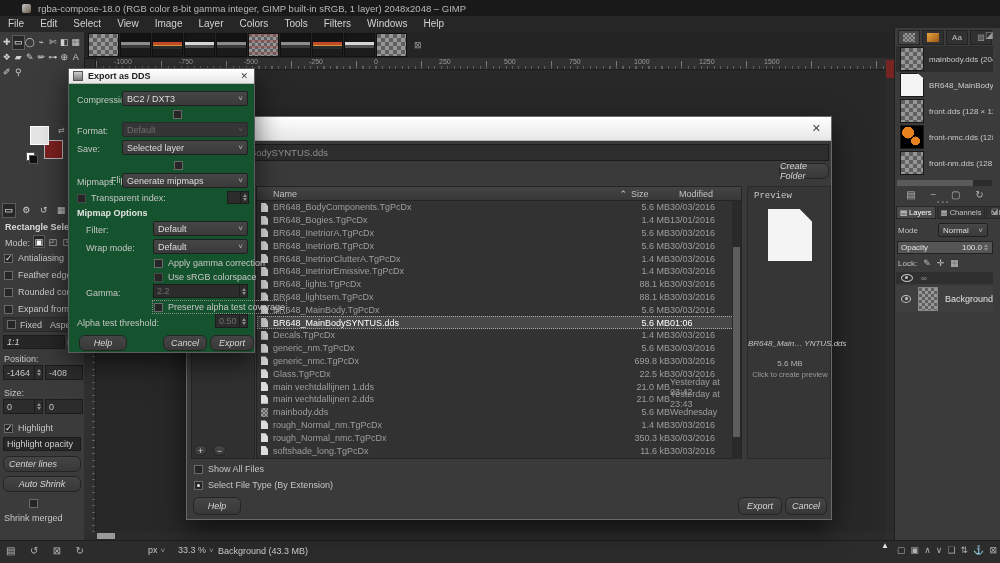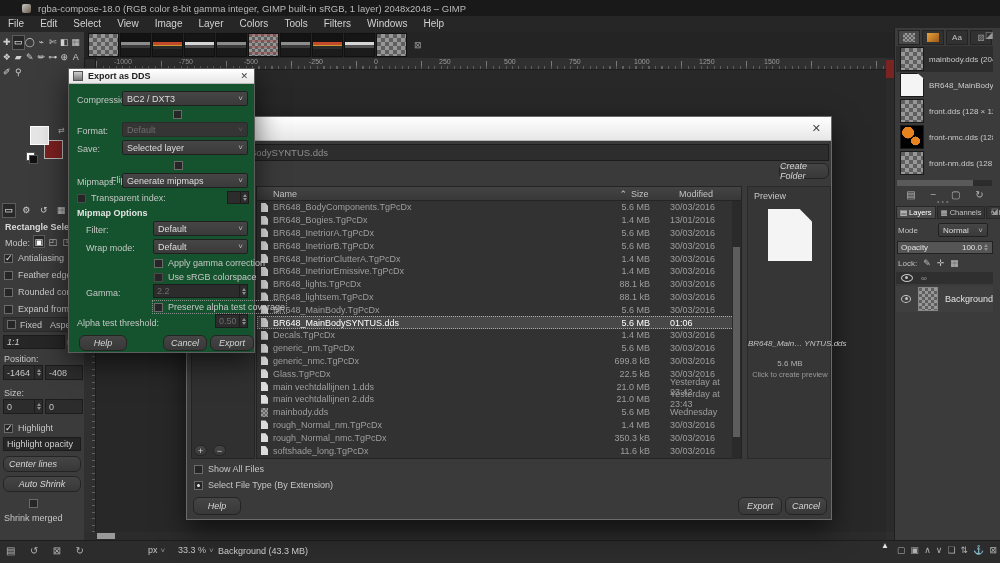--- a/index.html
+++ b/index.html
@@ -85,21 +85,21 @@
   .pathbtn{height:16px;background:linear-gradient(#474747,#3a3a3a);border:1px solid #262626;border-radius:2px;color:#c8c8c8;
            display:flex;align-items:center;padding:0 5px;box-sizing:border-box;flex:0 0 auto;font-size:9px;}
   .pathbtn.on{background:#555;color:#fff;font-weight:bold;}
   .flist{background:#323232;border:1px solid #242424;box-sizing:border-box;}
   .fhead{height:14px;background:linear-gradient(#444,#383838);border-bottom:1px solid #242424;display:flex;align-items:center;color:#c2c2c2;box-sizing:border-box;}
   .frow{height:12.8px;display:flex;align-items:center;padding-left:4px;color:#9e9e9e;font-size:9px;box-sizing:border-box;}
   .frow .fico{width:7px;height:9px;background:#dcdcdc;clip-path:polygon(0 0,65% 0,100% 35%,100% 100%,0 100%);margin-right:5px;flex:0 0 auto;}
   .frow .fico.checker-ico{background:repeating-conic-gradient(#999 0 25%,#666 0 50%);background-size:4px 4px;clip-path:none;}
   .frow .fname{flex:1;overflow:hidden;white-space:nowrap;}
   .frow .fsize{width:42px;text-align:right;flex:0 0 auto;}
-  .frow .fmod{width:64px;padding-left:20px;flex:0 0 auto;}
+  .frow .fmod{width:64px;padding-left:0;flex:0 0 auto;}
   .frow.sel{background:#484848;color:#fff;outline:1px dotted #aaa;outline-offset:-1px;}
   .ddlg{left:68px;top:68px;width:187px;height:285px;background:#14532d;border:1px solid #5d5d5d;box-sizing:border-box;z-index:30;}
   .lbl9{font-size:9px;color:#c6c6c6;}
   .bold{font-weight:bold;color:#e2e2e2;}
 </style>
 </head>
 <body>
 
 <div id="app">
 
@@ -604,21 +604,21 @@
             <span class="fmod">30/03/2016</span>
           </div>
 
       </div>
       <div class="ab" style="right:0;top:14px;width:9px;height:258px;background:#2a2a2a;">
         <div class="ab" style="left:1px;top:46px;width:7px;height:190px;background:#5d5d5d;"></div>
       </div>
     </div>
 
     <div class="ab" style="left:560px;top:69px;width:84px;height:273px;background:#363636;border:1px solid #2a2a2a;box-sizing:border-box;">
-      <div class="ab lbl9" style="left:6px;top:4px;">Preview</div>
+      <div class="ab lbl9" style="left:6px;top:4px;font-family:Liberation Mono, monospace;">Preview</div>
       <div class="ab pagebig" style="left:20px;top:22px;width:44px;height:52px;box-shadow:2px 2px 5px rgba(0,0,0,.5);"></div>
       <div class="ab nw" style="left:0;top:152px;width:84px;text-align:center;font-size:8px;font-style:italic;color:#c2c2c2;">BR648_Main… YNTUS.dds</div>
       <div class="ab" style="left:0;top:172px;width:84px;text-align:center;font-size:8px;color:#b0b0b0;">5.6 MB</div>
       <div class="ab nw" style="left:0;top:183px;width:84px;text-align:center;font-size:7.5px;color:#9a9a9a;">Click to create preview</div>
     </div>
 
     <div class="ab chkrow" style="left:7px;top:347px;">
       <span class="box"></span>
       <span class="lbl9">Show All Files</span>
     </div>

